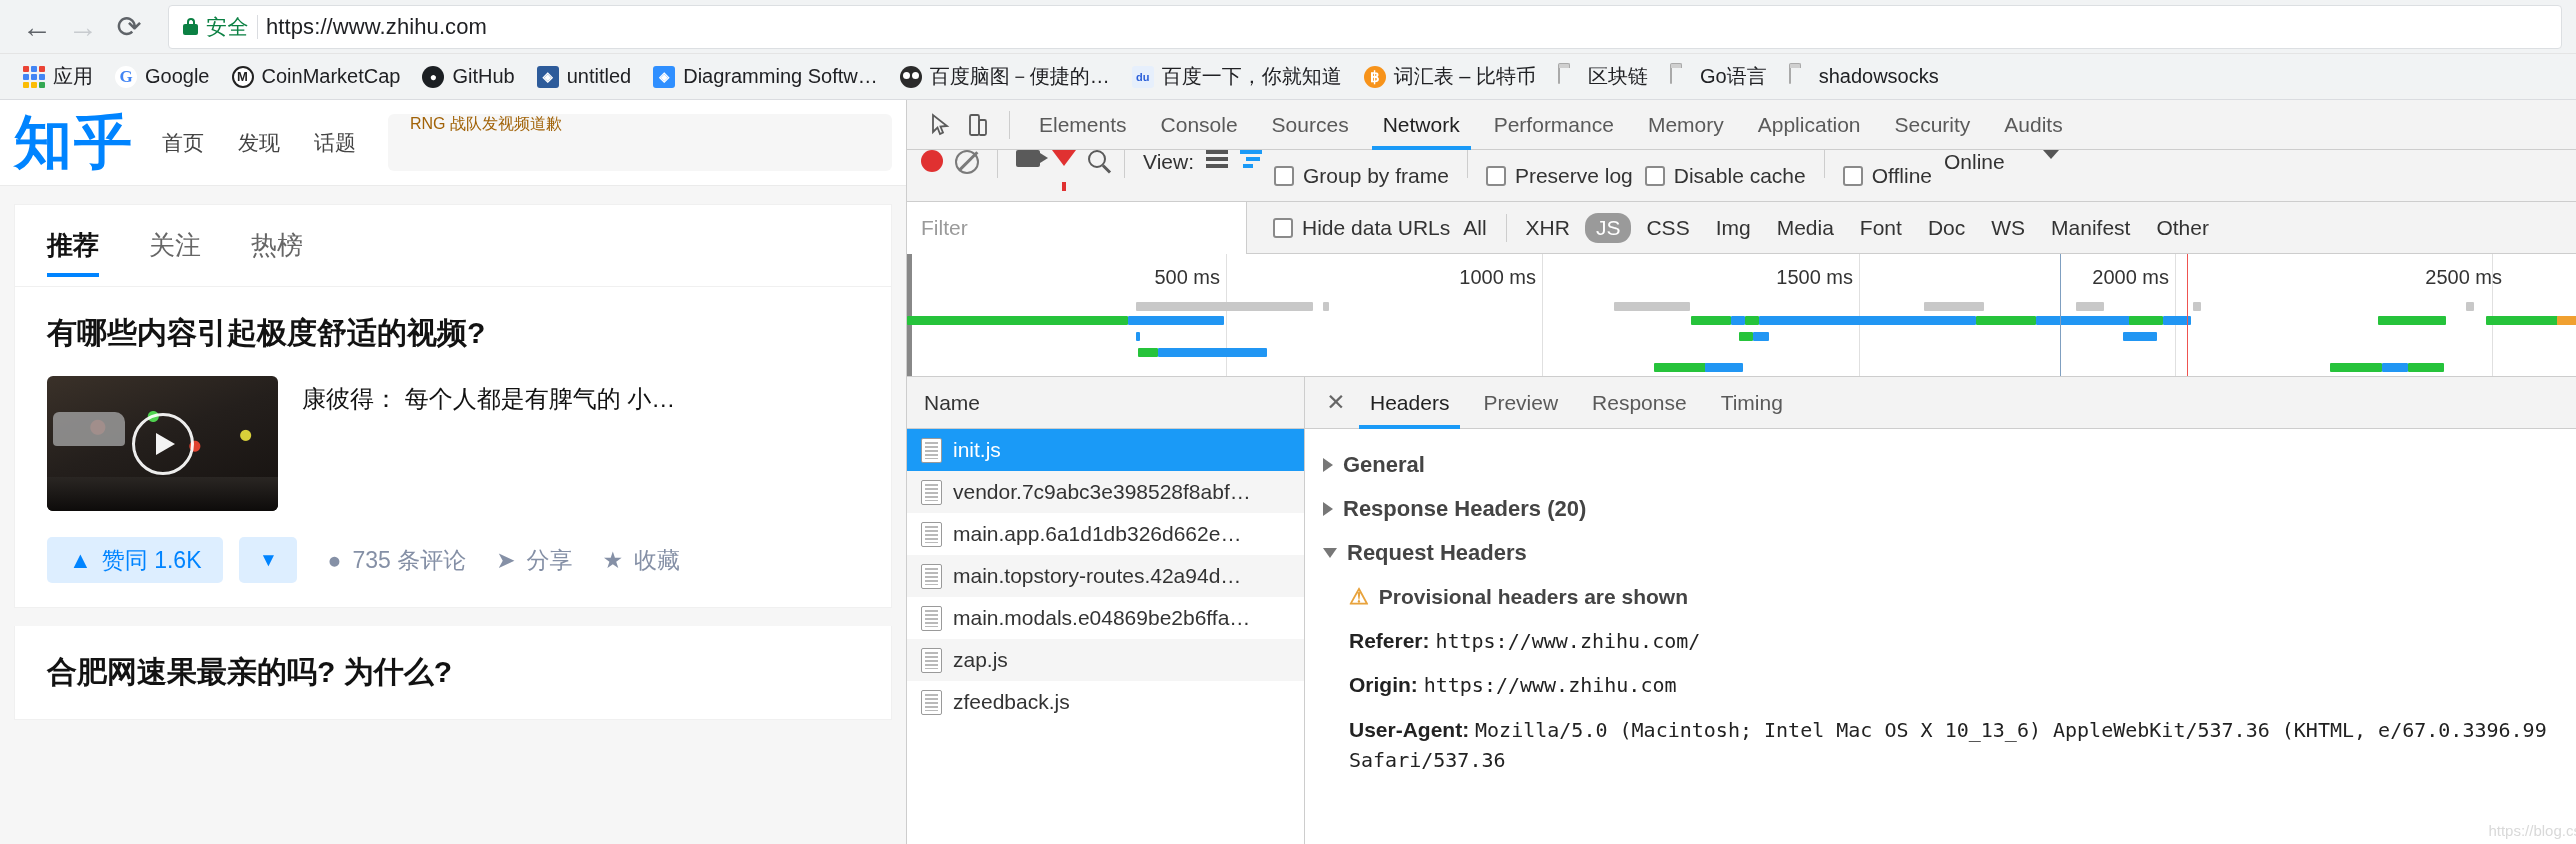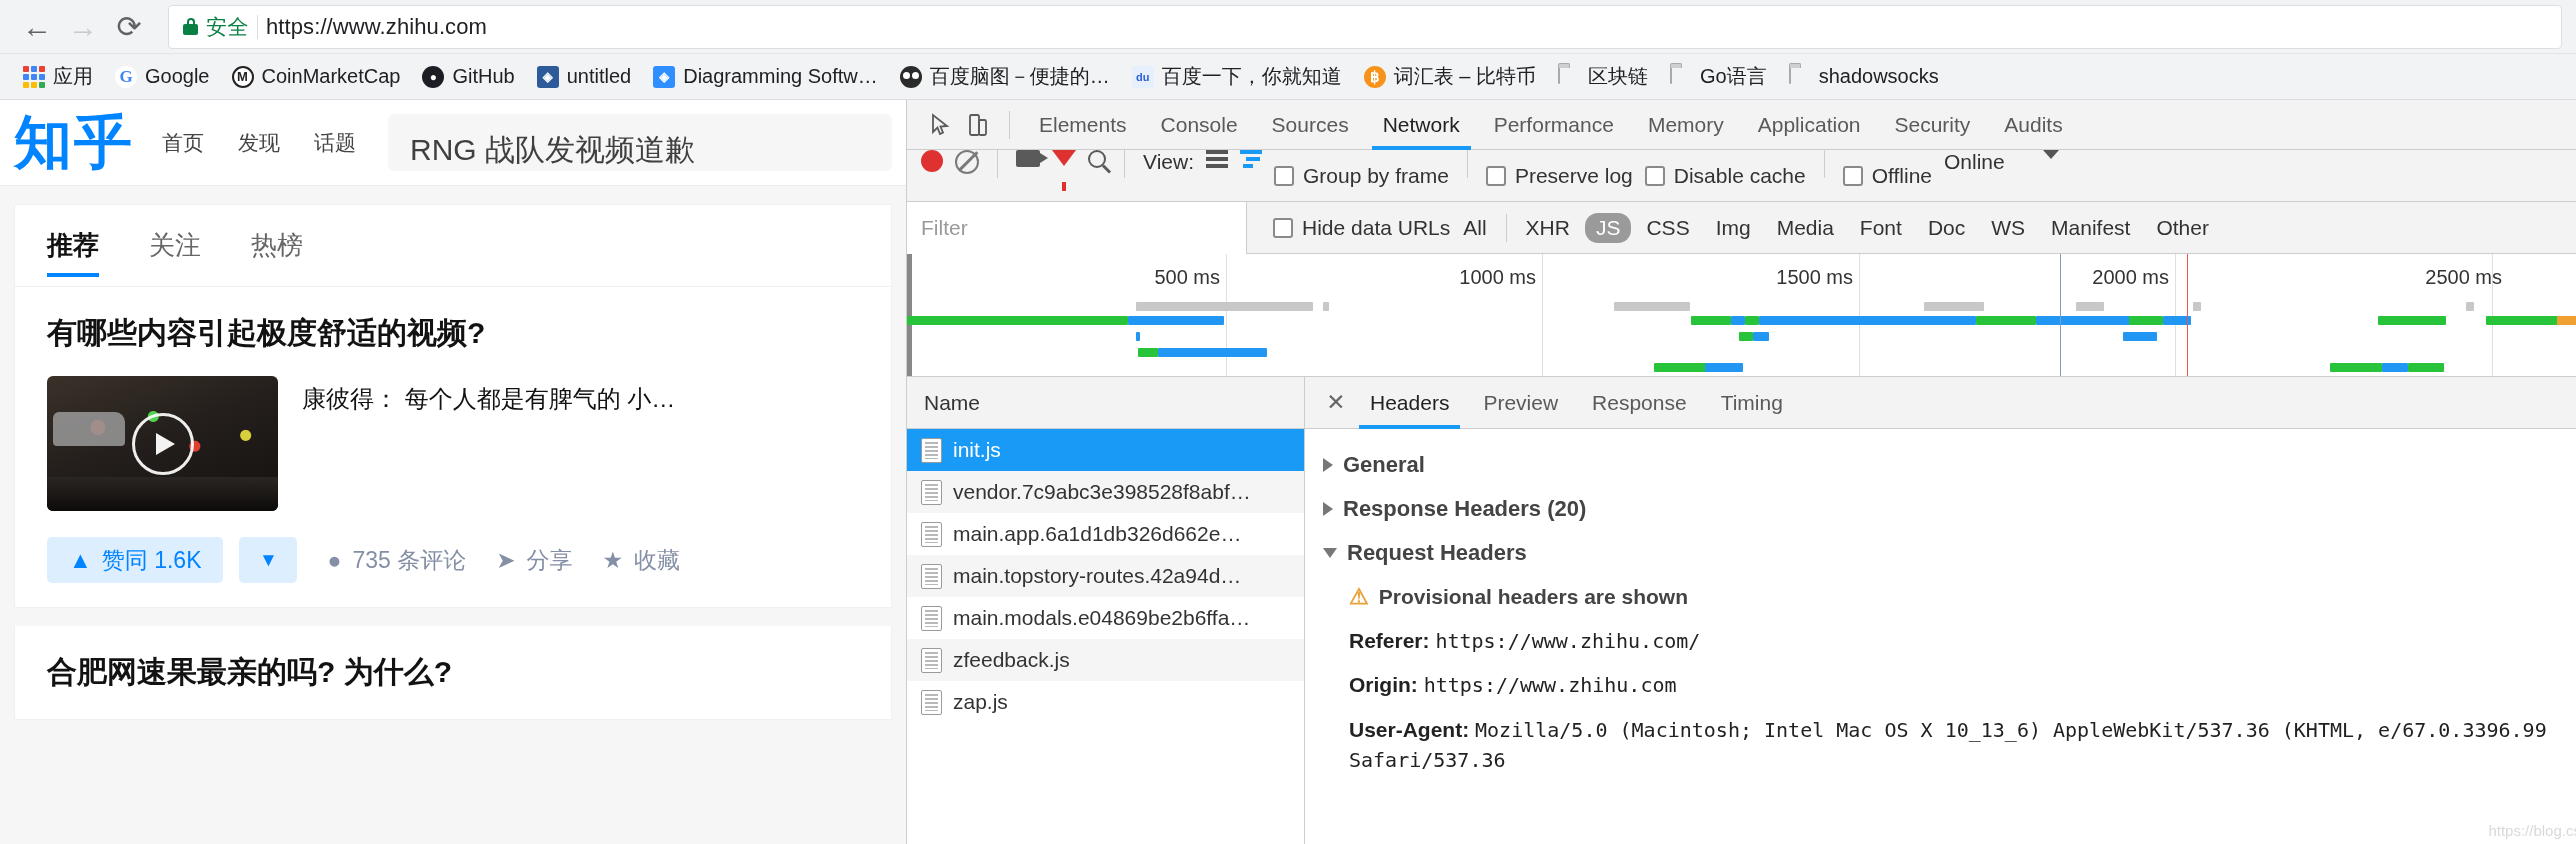--- a/index.html
+++ b/index.html
@@ -98,22 +98,22 @@
   }
   .zh-logo {
     font-size: 58px; color: #0084ff; font-weight: bold;
     letter-spacing: 2px; margin-right: 28px;
     font-family: "DejaVu Sans", sans-serif;
   }
   .zh-nav { display: flex; gap: 34px; margin-right: 32px; }
   .zh-nav-item { font-size: 21px; color: #444; }
   .zh-search {
     flex: 1; height: 57px; background: #f6f6f6; border-radius: 6px;
-    display: flex; align-items: flex-end; padding: 0 22px;
-    font-size: 30px; color: #404040;
+    display: flex; align-items: flex-start; padding: 0 22px;
+    font-size: 16px; color: #a16207;
   }
   .zh-feed-tabs {
     margin: 18px 14px 0 14px; background: #fff; height: 82px;
     display: flex; align-items: center; padding: 0 32px; gap: 50px;
     border: 1px solid #f0f0f0; border-bottom: none;
   }
   .zh-tab { font-size: 26px; color: #666; position: relative; height: 82px;
             display: flex; align-items: center; }
   .zh-tab.active { color: #121212; font-weight: bold; }
   .zh-tab.active::after {
@@ -633,25 +633,25 @@
           <div class="req-row">
             <span class="doc-ico"></span>
             <span>main.topstory-routes.42a94d…</span>
           </div>
           <div class="req-row">
             <span class="doc-ico"></span>
             <span>main.modals.e04869be2b6ffa…</span>
           </div>
           <div class="req-row">
             <span class="doc-ico"></span>
-            <span>zfeedback.js</span>
+            <span>zap.js</span>
           </div>
           <div class="req-row">
             <span class="doc-ico"></span>
-            <span>zap.js</span>
+            <span>zfeedback.js</span>
           </div>
         </div>
       </div>
 
       <div class="detail-pane">
         <div class="detail-tabs">
           <span class="close-x">✕</span>
           <span class="d-tab active">Headers</span>
           <span class="d-tab">Preview</span>
           <span class="d-tab">Response</span>

